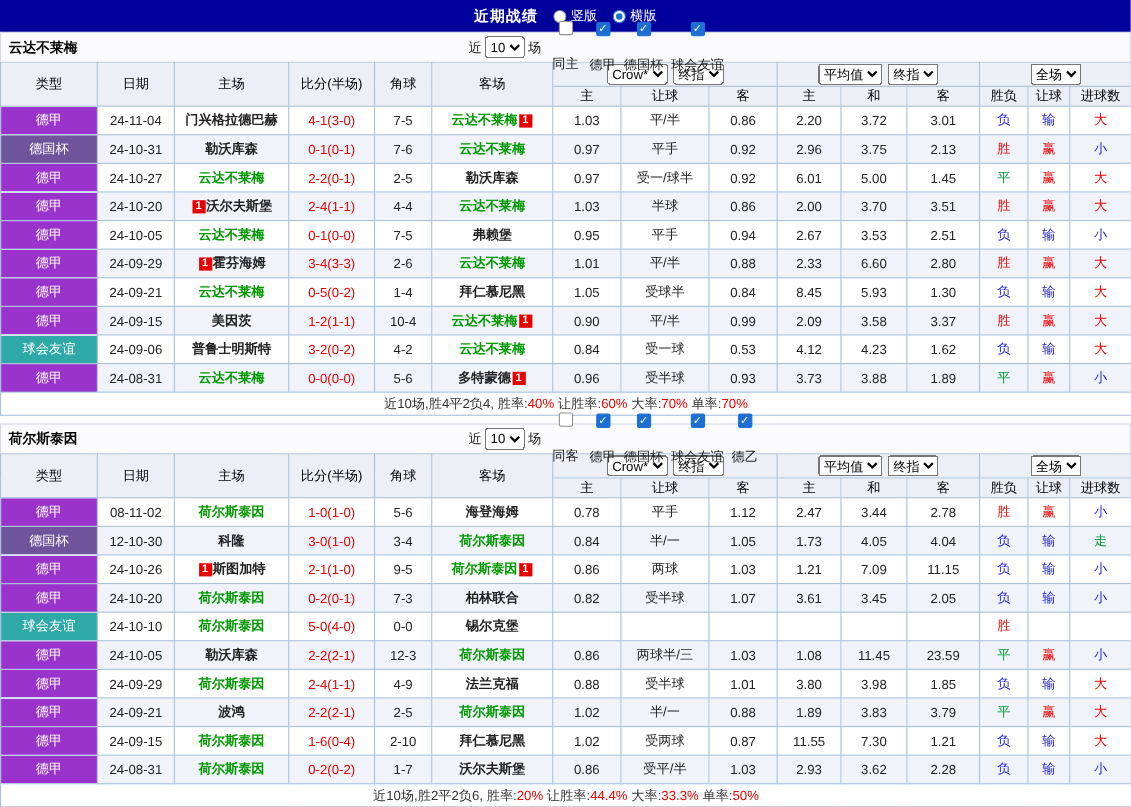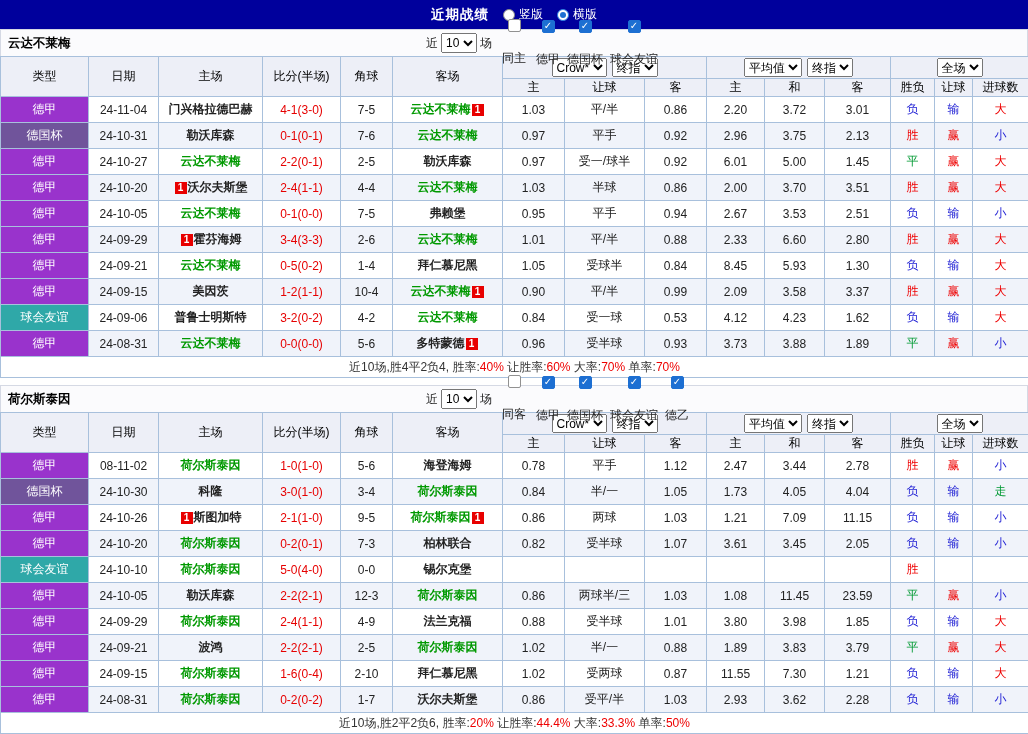--- a/index.html
+++ b/index.html
@@ -444,21 +444,21 @@
           <td>1.12</td>
           <td>2.47</td>
           <td>3.44</td>
           <td>2.78</td>
           <td style="color: rgb(238, 0, 0);">胜</td>
           <td style="color: rgb(238, 0, 0);">赢</td>
           <td style="color: rgb(35, 35, 213);">小</td>
         </tr>
         <tr class="alt">
           <td class="type" style="background: rgb(112, 84, 155);">德国杯</td>
-          <td>24-10-30</td>
+          <td>12-10-30</td>
           <td><span class="team-link">科隆</span></td>
           <td class="score">3-0(1-0)</td>
           <td>3-4</td>
           <td><span class="team-link" style="color: rgb(0, 153, 0);">荷尔斯泰因</span></td>
           <td>0.84</td>
           <td>半/一</td>
           <td>1.05</td>
           <td>1.73</td>
           <td>4.05</td>
           <td>4.04</td>

